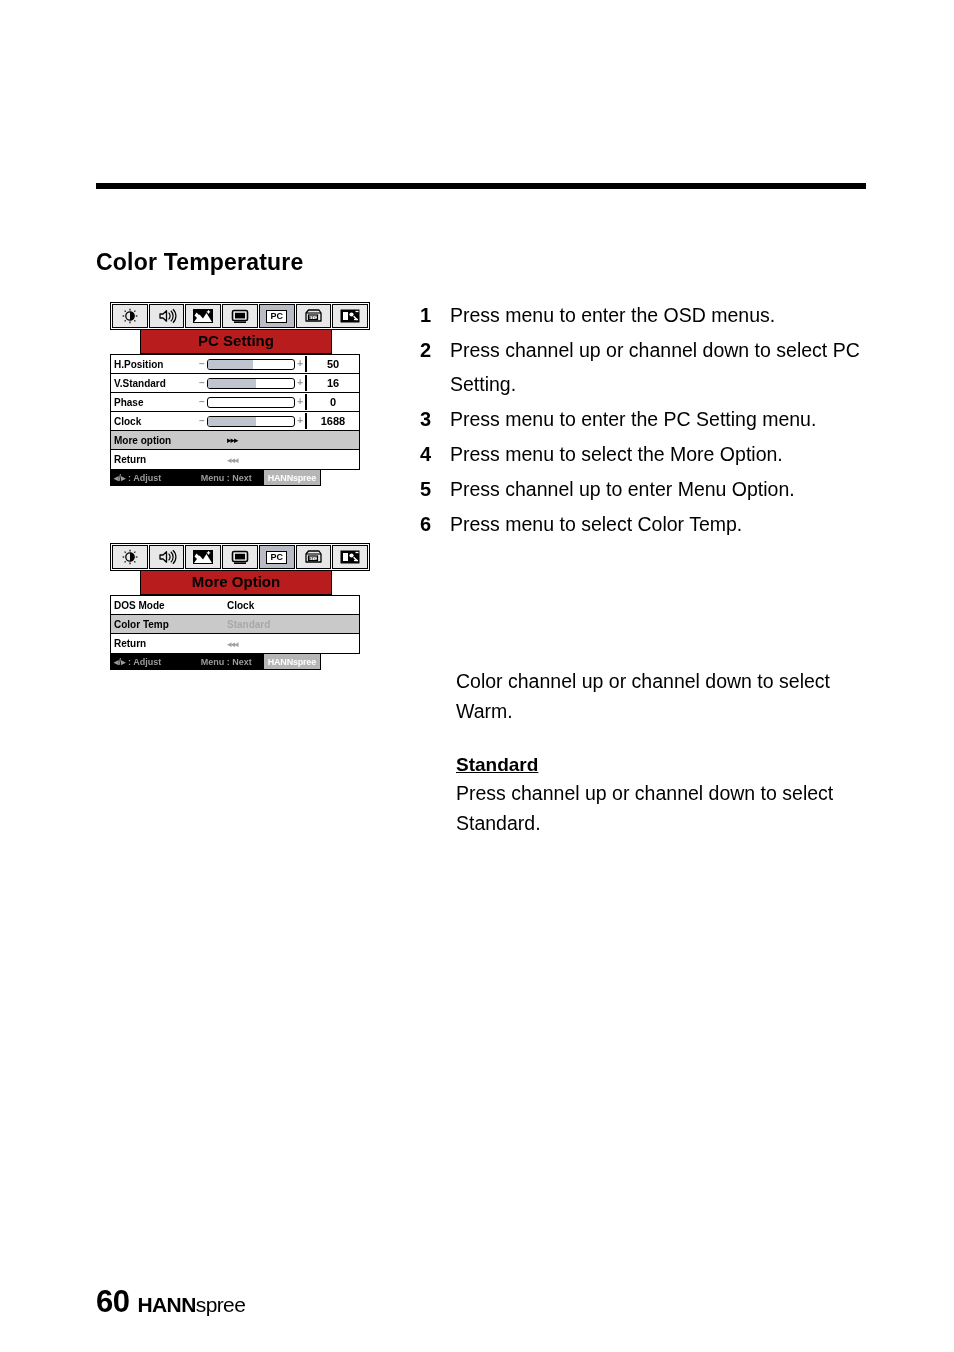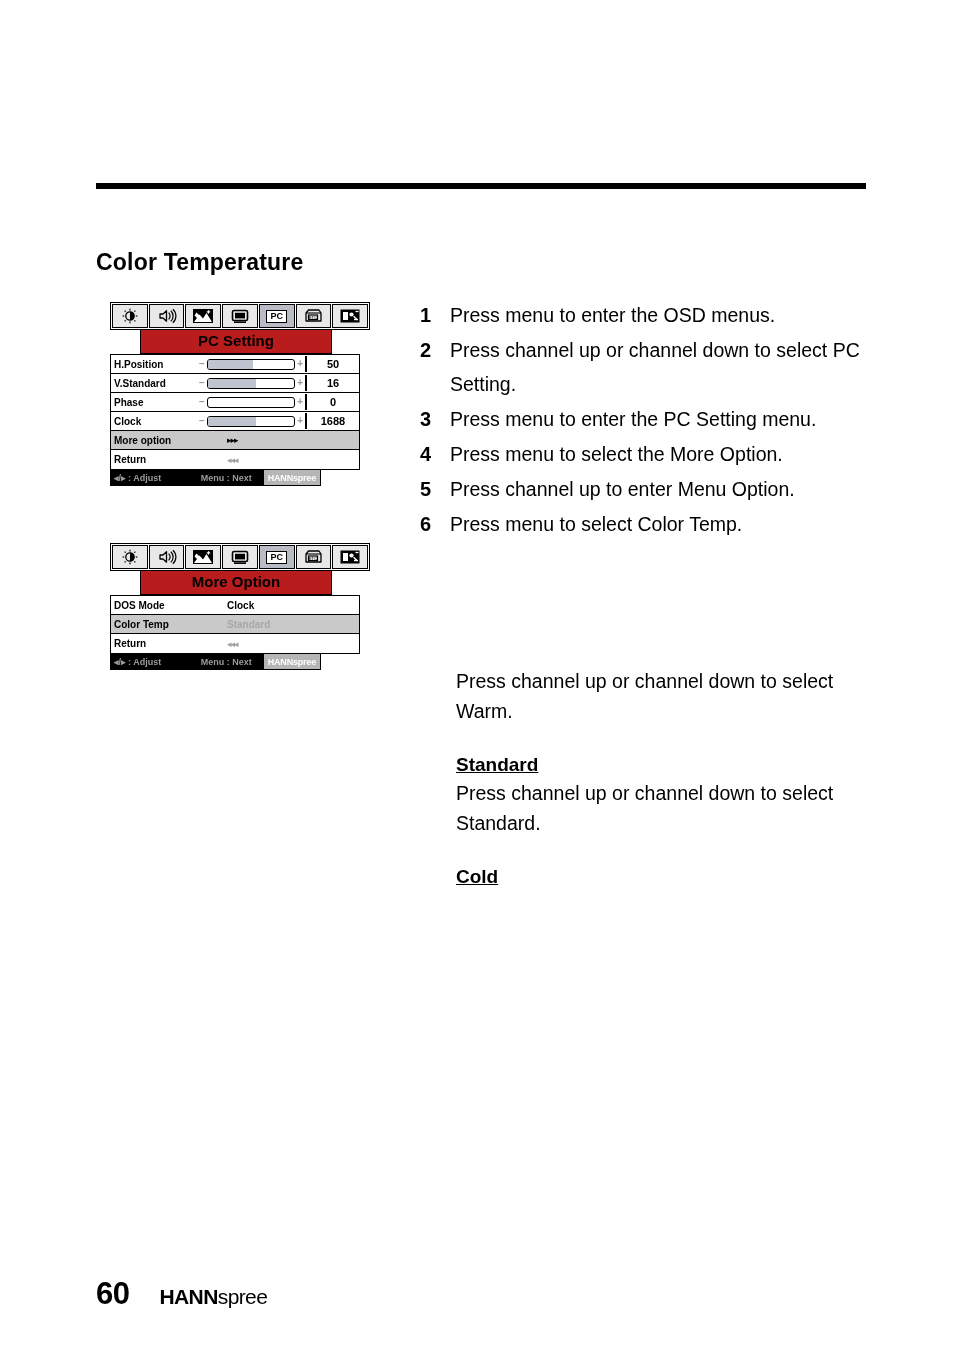--- a/index.html
+++ b/index.html
@@ -249,24 +249,24 @@
   .sub-body {
     font-size: 19.5px;
     line-height: 30px;
     margin-bottom: 28px;
   }
 
   
   .footer {
     position: absolute;
     left: 96px;
-    bottom: 40px;
+    bottom: 32px;
     display: flex;
     align-items: baseline;
-    gap: 30px;
+    gap: 8px;
   }
   .page-num {
     font-size: 31px;
     font-weight: bold;
     letter-spacing: -0.5px;
   }
   .brand-logo {
     font-size: 21px;
     letter-spacing: -0.6px;
   }
@@ -542,28 +542,27 @@
     <div class="step-text">Press channel up to enter Menu Option.</div>
   </div>
   <div class="step">
     <div class="step-num">6</div>
     <div class="step-text">Press menu to select Color Temp.</div>
   </div>
 </div>
 
 <div class="subsections">
   <div>
-    <div class="sub-body">Press channel up or channel down to select Warm.</div>
+    <div class="sub-body">Color channel up or channel down to select Warm.</div>
   </div>
   <div>
     <div class="sub-title">Standard</div>
     <div class="sub-body">Press channel up or channel down to select Standard.</div>
   </div>
   <div>
-    <div class="sub-title">Cold</div>
   </div>
 </div>
 
 <div class="footer">
   <div class="page-num">60</div>
   <div class="brand-logo">
     <span class="b1">HANN</span><span class="b2">spree</span>
   </div>
 </div>
 

